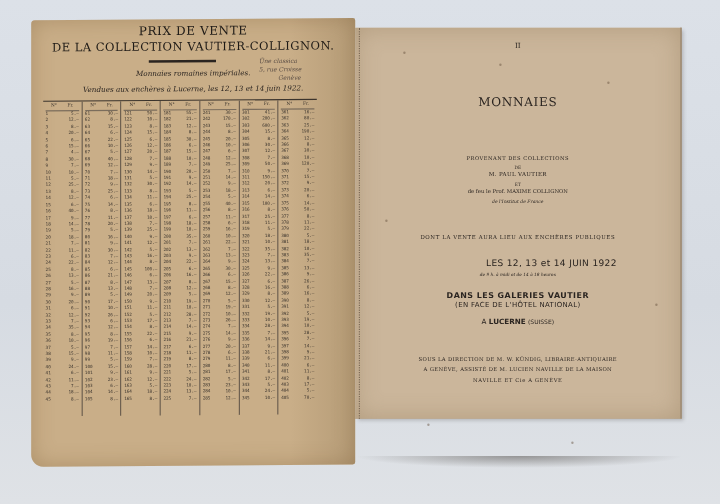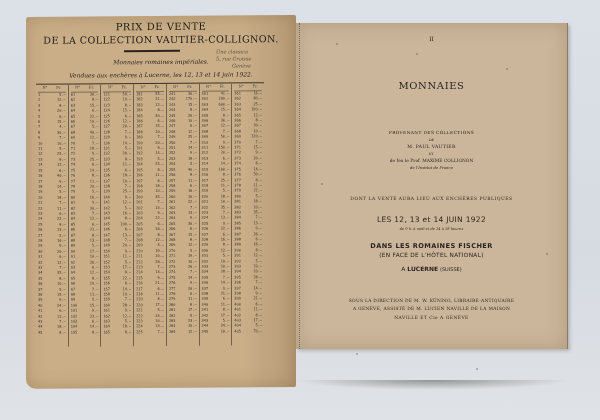--- a/index.html
+++ b/index.html
@@ -34,21 +34,21 @@
   .roman{top:12px;font-size:6px;}
   .main-title-1{top:57px;font-size:10px;letter-spacing:.6px;}
   .main-title-2{top:72px;font-size:10px;letter-spacing:.4px;}
   .prov{top:107px;font-size:4.3px;letter-spacing:.4px;}
   .de{top:115px;font-size:3.6px;}
   .vautier{top:121px;font-size:4.6px;letter-spacing:.3px;}
   .et{top:129px;font-size:3.6px;}
   .collignon{top:135px;font-size:4.4px;}
   .institut{top:142px;font-size:3.8px;font-style:italic;}
   .vente{top:173px;font-size:4.5px;letter-spacing:.5px;}
-  .dates{top:192px;font-size:7.5px;font-family:"DejaVu Sans",sans-serif;letter-spacing:.3px;}
+  .dates{top:192px;font-size:7.5px;font-family:"DejaVu Sans",sans-serif;letter-spacing:.3px;padding-left:28px;}
   .hours{top:204px;font-size:3.6px;font-style:italic;}
   .galeries{top:219px;font-size:6.6px;font-weight:bold;font-family:"DejaVu Sans",sans-serif;letter-spacing:.4px;}
   .face{top:229px;font-size:5.8px;font-family:"DejaVu Sans",sans-serif;letter-spacing:.3px;}
   .lucerne{top:242px;font-size:6px;font-family:"DejaVu Sans",sans-serif;}
   .lucerne b{font-weight:bold;}
   .lucerne .small{font-size:5px;}
   .dir1{top:275px;font-size:4.4px;letter-spacing:.3px;}
   .dir2{top:283px;font-size:4.4px;letter-spacing:.3px;}
   .dir3{top:292px;font-size:4.4px;letter-spacing:.5px;}
   .speck{position:absolute;width:2px;height:2px;border-radius:50%;background:rgba(95,75,55,.45);}
@@ -1383,21 +1383,21 @@
   <div class="rp main-title-1">MONNAIES</div>
   <div class="rp prov">PROVENANT DES COLLECTIONS</div>
   <div class="rp de">DE</div>
   <div class="rp vautier">M. PAUL VAUTIER</div>
   <div class="rp et">ET</div>
   <div class="rp collignon">de feu le Prof. MAXIME COLLIGNON</div>
   <div class="rp institut">de l'Institut de France</div>
   <div class="rp vente">DONT LA VENTE AURA LIEU AUX ENCHÈRES PUBLIQUES</div>
   <div class="rp dates">LES 12, 13 et 14 JUIN 1922</div>
   <div class="rp hours">de 9 h. à midi et de 14 à 18 heures</div>
-  <div class="rp galeries">DANS LES ROMAINES FISCHER</div>
+  <div class="rp galeries">DANS LES GALERIES VAUTIER</div>
   <div class="rp face">(EN FACE DE L'HÔTEL NATIONAL)</div>
   <div class="rp lucerne">
     <span>A</span>
     <b>LUCERNE</b>
     <span class="small">(SUISSE)</span>
   </div>
   <div class="rp dir1">SOUS LA DIRECTION DE M. W. KÜNDIG, LIBRAIRE-ANTIQUAIRE</div>
   <div class="rp dir2">A GENÈVE, ASSISTÉ DE M. LUCIEN NAVILLE DE LA MAISON</div>
   <div class="rp dir3">NAVILLE ET Cie A GENÈVE</div>
 

